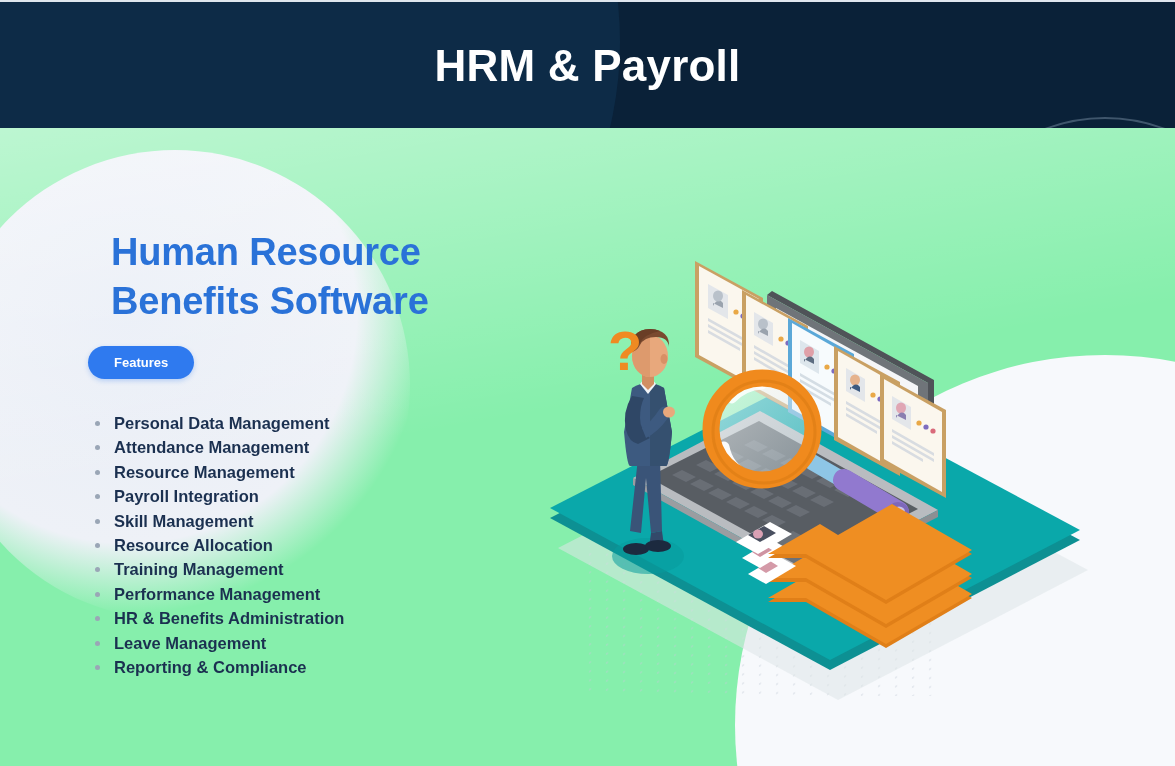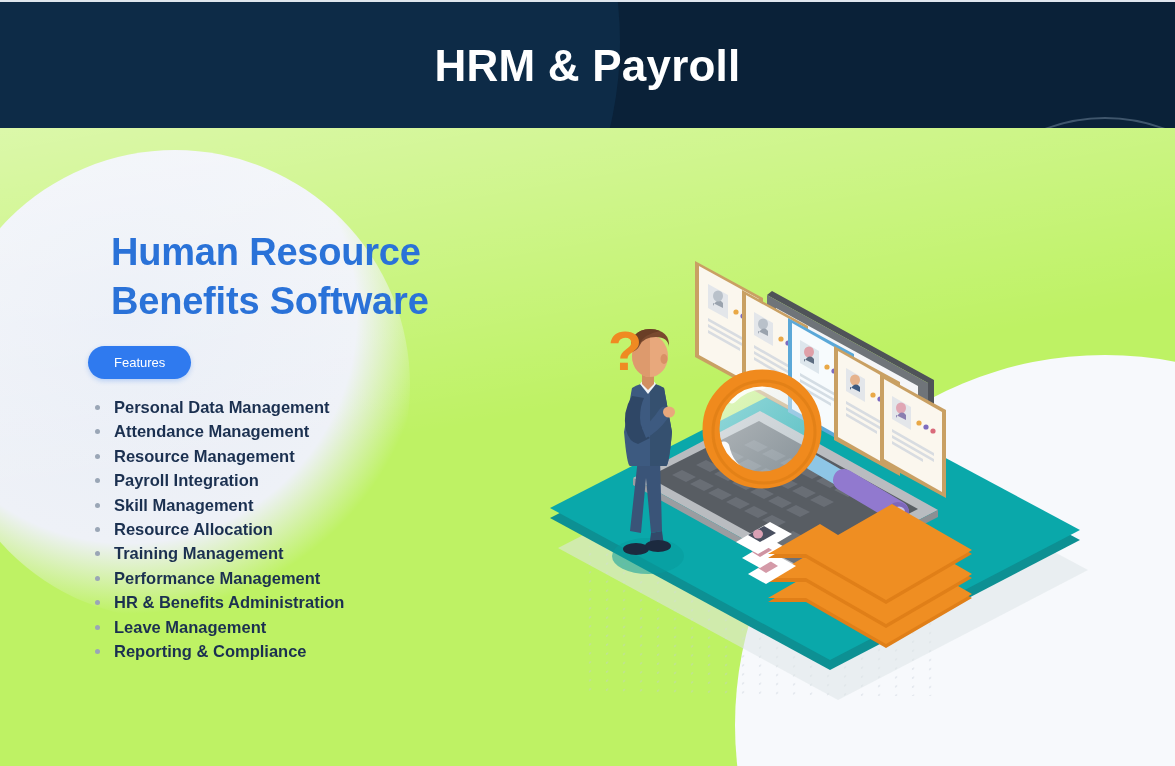--- a/index.html
+++ b/index.html
@@ -2,21 +2,21 @@
 <html><head>
 <meta charset="utf-8">
 <title>HRM &amp; Payroll</title>
 <style>
   * { margin:0; padding:0; box-sizing:border-box; }
   html,body{
     width:1175px; height:766px; overflow:hidden;
     font-family:"Liberation Sans", sans-serif;
     background:#f2f5f9;
   }
-  #page{ position:relative; width:1175px; height:766px; overflow:hidden; background:#bef264; }
+  #page{ position:relative; width:1175px; height:766px; overflow:hidden; background:#86efac; }
 
   
   #header{
     position:relative; width:1175px; height:128px;
     background:#0a2138; overflow:hidden;
     border-top:2px solid #dfe6ee;
   }
   #header .hdr-circle-left{
     position:absolute; left:-120px; top:-330px;
     width:740px; height:740px; border-radius:50%;
@@ -59,26 +59,26 @@
 
   #headline{
     color:#2a72d8; font-size:38px; font-weight:bold;
     line-height:49px; letter-spacing:-0.2px;margin-left:23px;
   }
   #headline span{ display:block; }
 
   #features-badge{
     display:inline-block; margin-top:20px;
     background:#2f7aef; color:#ffffff;
-    font-size:13px; font-weight:normal;
+    font-size:13px; font-weight:bold;
     padding:9px 26px; border-radius:22px;
     box-shadow:0 2px 5px rgba(47,122,239,.28);
   }
 
-  #feature-list{ list-style:none; margin-top:16px; }
+  #feature-list{ list-style:none; margin-top:32px; }
   #feature-list li{
     position:relative; padding-left:26px;
     color:#1b3050; font-size:16.5px; font-weight:bold;
     line-height:24.4px; white-space:nowrap;
   }
   #feature-list li:before{
     content:""; position:absolute; left:7px; top:10px;
     width:5px; height:5px; border-radius:50%;
     background:#9aa6b6;
   }

